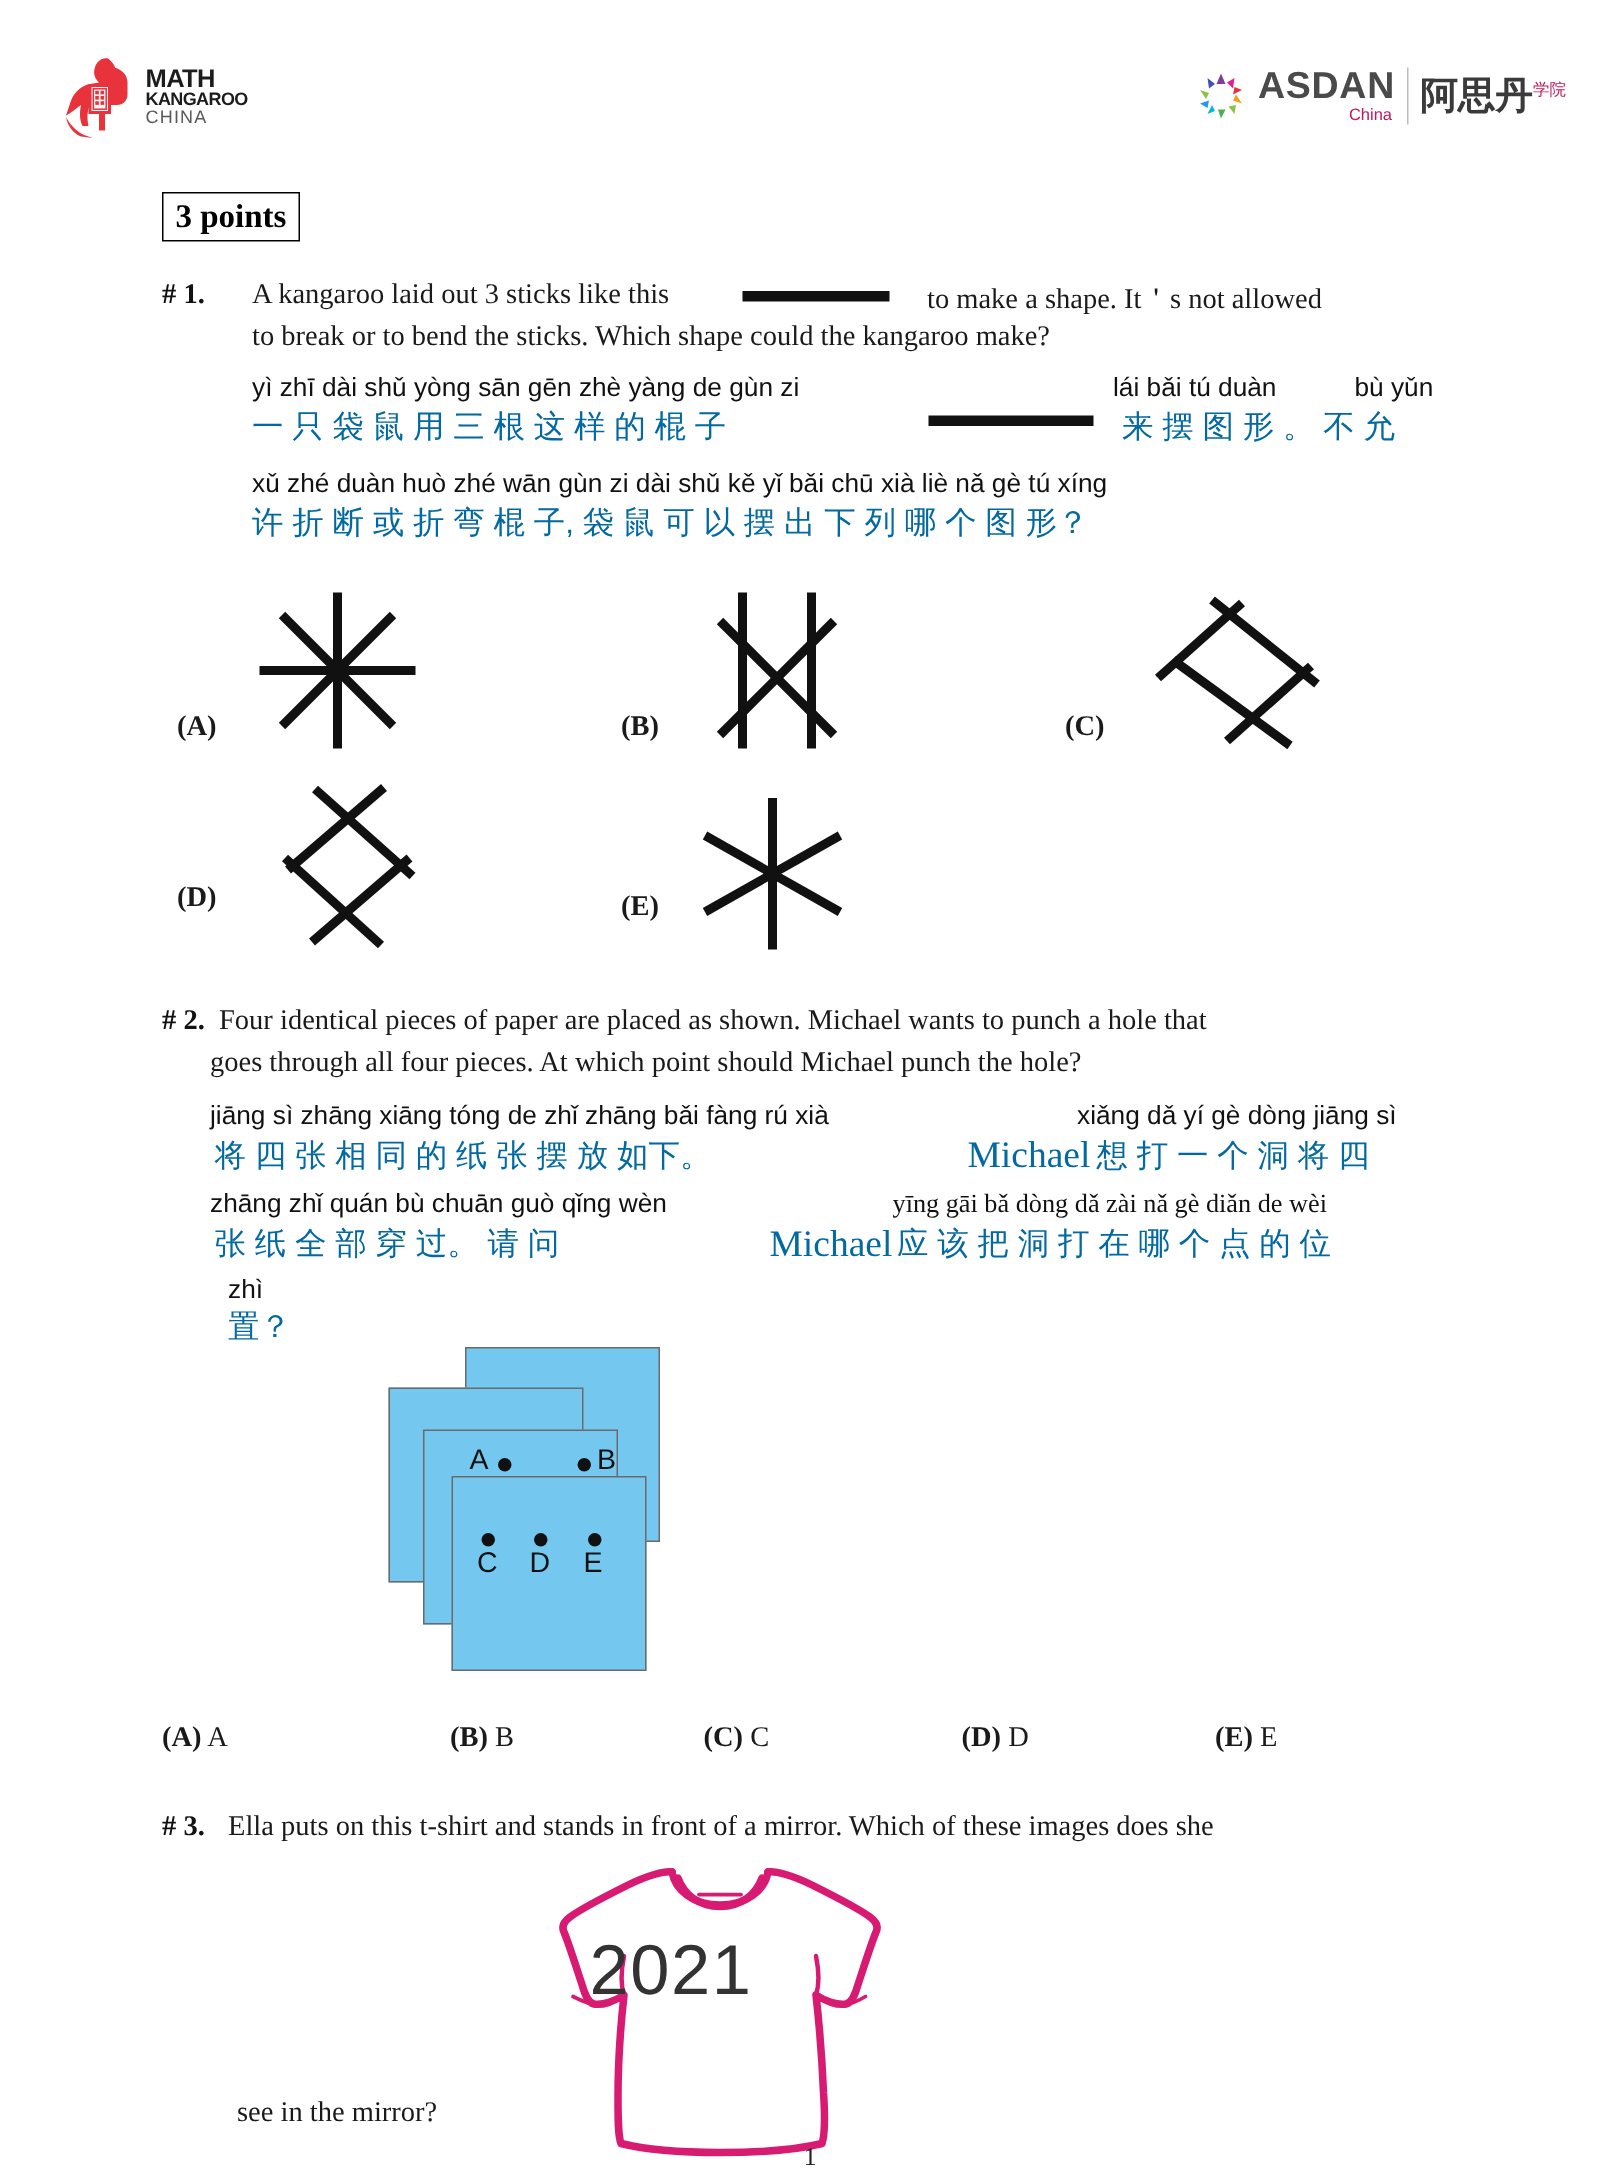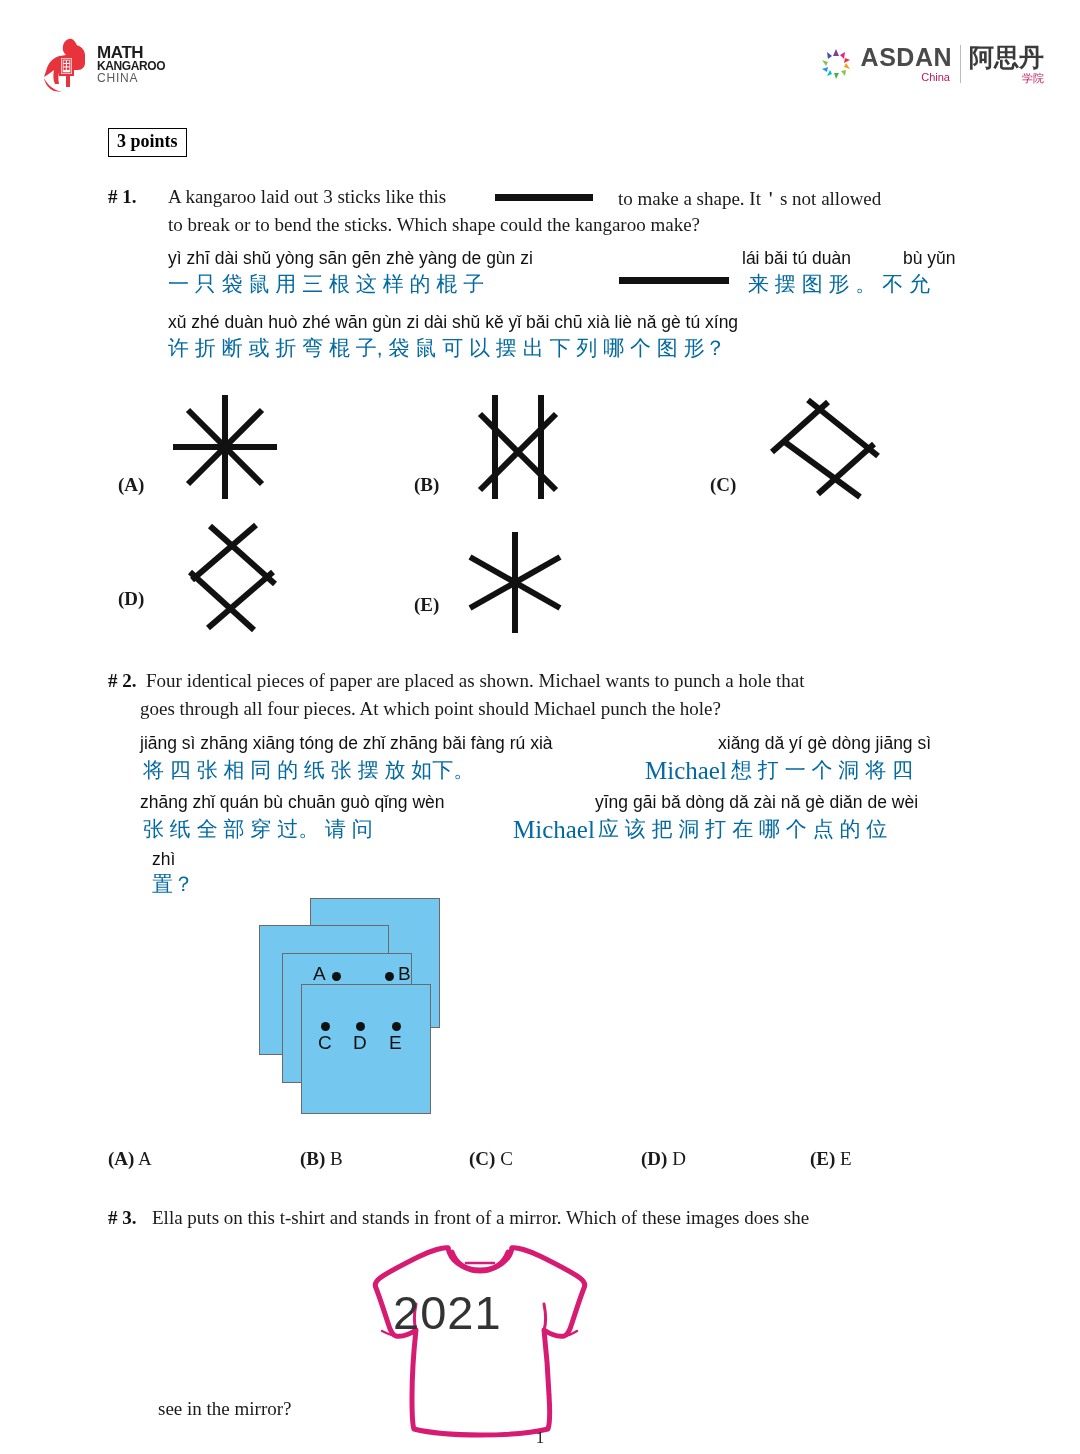--- a/index.html
+++ b/index.html
@@ -54,36 +54,36 @@
   .asdan-text { display: flex; flex-direction: column; align-items: flex-end; line-height: 1; }
   .asdan-main {
     font-family: "Liberation Sans", sans-serif; font-weight: 700;
     font-size: 25px; color: #4a4a4a; letter-spacing: 0.5px;
   }
   .asdan-sub {
     font-family: "Liberation Sans", sans-serif;
     font-size: 11px; color: #c2185b; margin-top: 2px; margin-right: 2px;
   }
   .asdan-div { width: 1px; height: 38px; background: #bbb; }
-  .asdan-cn { display: flex; flex-direction: column; align-items: flex-end; line-height: 1; }
+  .asdan-cn { display: flex; align-items: flex-start; line-height: 1; }
   .asdan-cn-main {
     font-family: "Liberation Sans", sans-serif; font-weight: 700;
     font-size: 25px; color: #3a3a3a;
   }
   .asdan-cn-sub {
     font-family: "Liberation Sans", sans-serif;
     font-size: 11px; color: #c2185b; margin-top: 3px;
   }
 
   
   .points-box {
     position: absolute; left: 108px; top: 128px;
     border: 1.5px solid #000; padding: 2px 8px 4px 8px;
     font-family: "Liberation Serif", serif;
-    font-weight: 700; font-size: 18px; color: #000;
+    font-weight: 700; font-size: 22px; color: #000;
     line-height: 1.15;
   }
 
   
   .q-num {
     position: absolute;
     font-family: "Liberation Serif", serif;
     font-weight: 700; font-size: 19px; color: #111;
   }
   .q-line {
@@ -281,21 +281,21 @@
 <div class="q-line" style="left:146px; top:670px;">Four identical pieces of paper are placed as shown. Michael wants to punch a hole that</div>
 <div class="q-line" style="left:140px; top:698px;">goes through all four pieces. At which point should Michael punch the hole?</div>
 
 <div class="py-line" style="left:140px; top:733px;">jiāng  sì  zhāng xiāng tóng de zhǐ zhāng bǎi fàng rú xià</div>
 <div class="py-line" style="left:718px; top:733px;">xiǎng dǎ yí gè dòng jiāng  sì</div>
 <div class="cn-line" style="left:143px; top:756px;">将 四 张  相  同 的 纸 张  摆  放 如下。</div>
 <div class="cn-line" style="left:645px; top:757px;"><span class="latin">Michael</span></div>
 <div class="cn-line" style="left:731px; top:756px;">想  打 一 个  洞   将 四</div>
 
 <div class="py-line" style="left:140px; top:792px;">zhāng zhǐ quán bù chuān guò   qǐng wèn</div>
-<div class="py-line" style="left:595px; top:792px;">yīng gāi bǎ dòng dǎ zài nǎ gè diǎn de wèi</div>
+<div class="py-line" style="left:595px; top:792px;font-family:Liberation Serif, serif;">yīng gāi bǎ dòng dǎ zài nǎ gè diǎn de wèi</div>
 <div class="cn-line" style="left:143px; top:815px;">张  纸  全  部  穿  过。 请  问</div>
 <div class="cn-line" style="left:513px; top:816px;"><span class="latin">Michael</span></div>
 <div class="cn-line" style="left:598px; top:815px;">应  该  把  洞  打 在 哪 个  点  的  位</div>
 
 <div class="py-line" style="left:152px; top:849px;">zhì</div>
 <div class="cn-line" style="left:152px; top:870px;">置？</div>
 
 <div class="paper-stack" style="left:230px; top:898px; width:250px; height:220px;">
   <div class="paper" style="left:80px; top:0px; width:130px; height:130px;"></div>
   <div class="paper" style="left:29px; top:27px; width:130px; height:130px;"></div>

